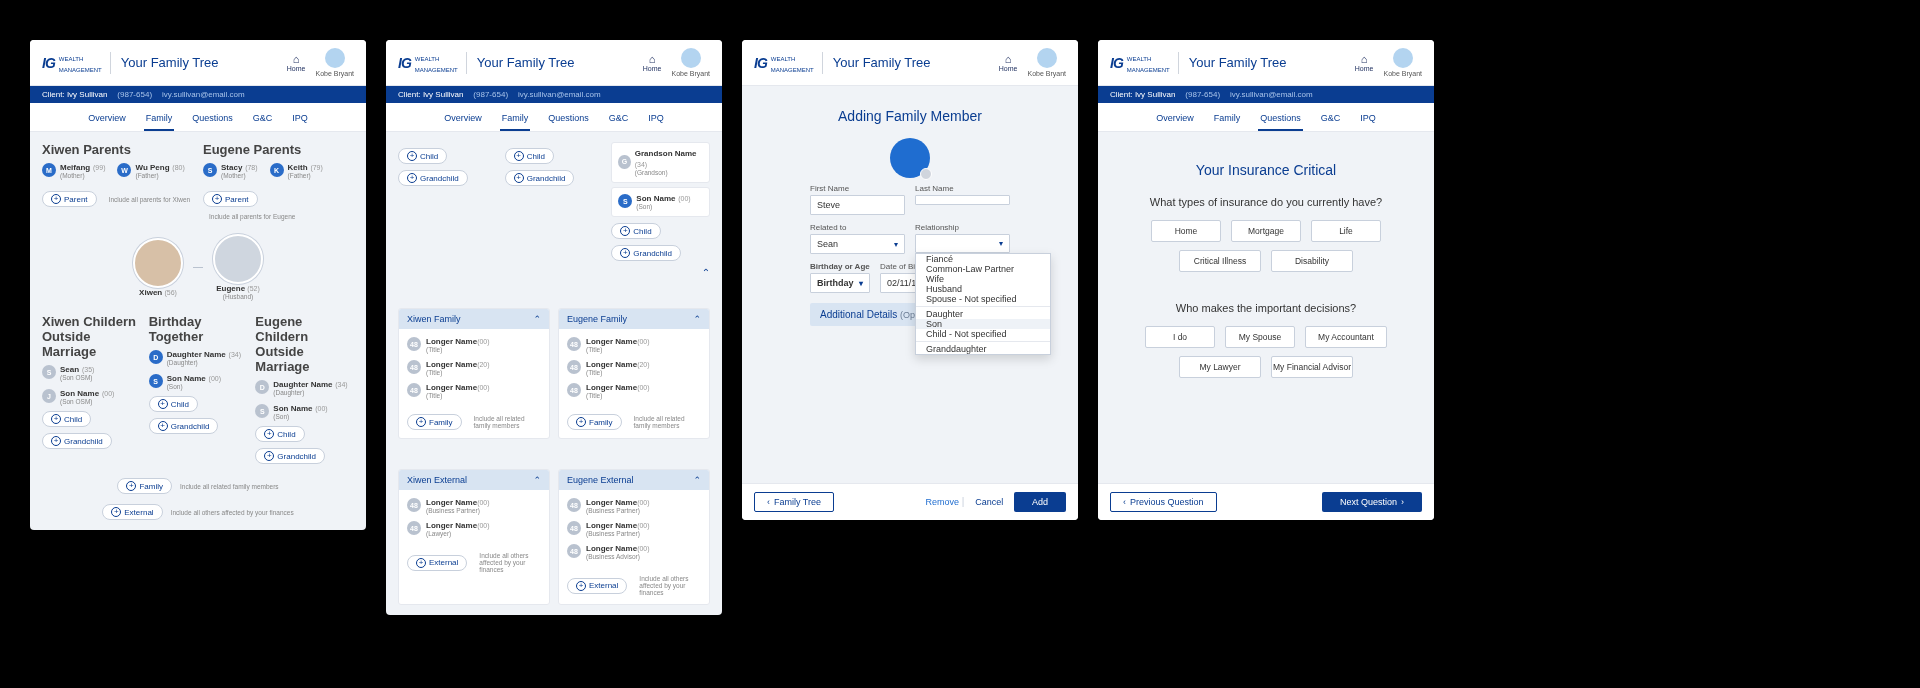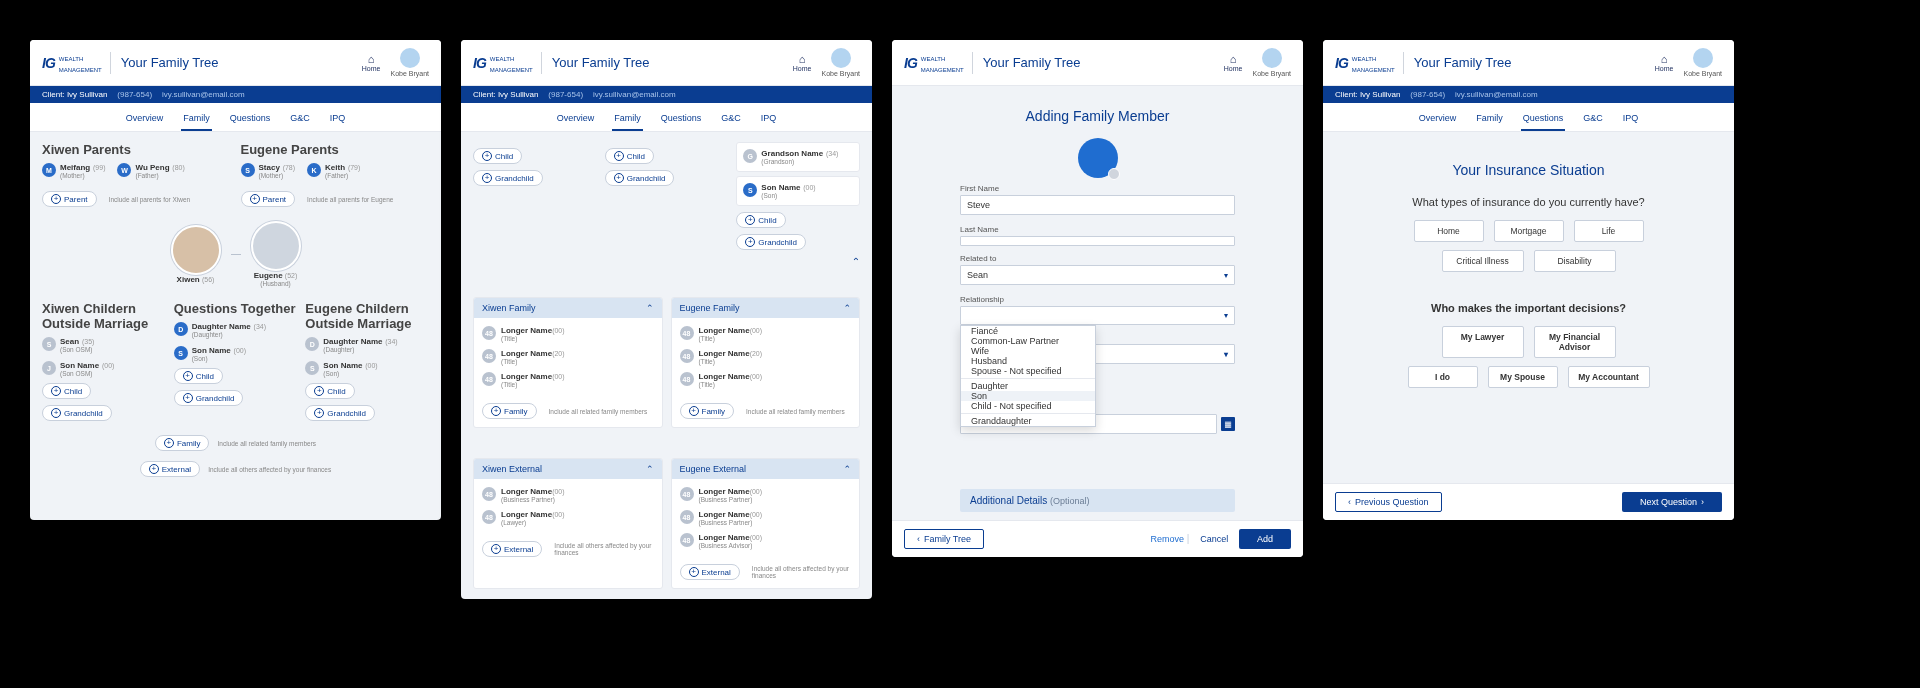--- a/index.html
+++ b/index.html
@@ -8,21 +8,21 @@
     font-family: -apple-system, BlinkMacSystemFont, 'Segoe UI', Arial, sans-serif;
     font-size: 10px;
     color: #333;
     display: flex;
     gap: 20px;
     padding: 40px 30px;
     align-items: flex-start;
   }
   .mock {
     background: #f0f3f7;
-    width: 411px;
+    width: 336px;
     border-radius: 4px;
     box-shadow: 0 4px 20px rgba(0,0,0,.4);
     overflow: hidden;
     display: flex;
     flex-direction: column;
     min-height: 480px;
   }
   .header {
     background: #fff;
     display: flex;
@@ -141,21 +141,21 @@
   .add-title { text-align:center; color:#0a3d91; font-size:14px; margin:6px 0 14px;}
   .big-av-add {
     width:40px;height:40px;border-radius:50%;background:#1f6dd0;
     margin:0 auto 6px; position:relative;
   }
   .big-av-add::after{
     content:""; position:absolute; right:-2px; bottom:-2px;
     width:10px;height:10px;border-radius:50%;background:#d0d5dd;
     border:1px solid #fff;
   }
-  .frow { display:flex; gap:10px; margin-bottom:8px;flex-direction:column;}
+  .frow { display:flex; gap:10px; margin-bottom:8px;}
   .fcol { flex:1; }
   .flabel { font-size:8px; color:#555; display:block; margin-bottom:2px;}
   .finput, .fselect {
     width:100%; border:1px solid #c8d0dc; background:#fff;
     padding:4px 6px; font-size:9px; color:#333; border-radius:1px;
     position:relative;
   }
   .fselect { display:flex; justify-content:space-between; align-items:center; cursor:pointer;}
   .fselect .caret { color:#0a3d91; font-size:8px;}
   .dob-input { flex:1; display:flex; align-items:center; gap:4px;}
@@ -198,21 +198,21 @@
   
   .q-title { text-align:center; color:#0a3d91; font-size:14px; margin:14px 0 18px;}
   .q-sub { text-align:center; color:#333; font-size:11px; margin-bottom:12px;}
   .chip-row { display:flex; justify-content:center; gap:10px; margin-bottom:8px; flex-wrap:wrap;}
   .chip {
     border:1px solid #c8d0dc; background:#fff; color:#333;
     padding:5px 0; width:70px; text-align:center; font-size:8.5px;
     border-radius:2px; cursor:pointer;
   }
   .chip.wide { width:82px;}
-  .q-block2 { margin-top:30px;font-weight:bold;}
+  .q-block2 { margin-top:30px;}
   .mock3 .content, .mock4 .content { padding:16px 12px 8px;}
   .rel-wrapper { position:relative; }
 </style>
 </head>
 <body>
 
 <div class="mock">
   <div class="header">
     <div class="logo">
       <span class="logo-ig">IG</span>
@@ -314,21 +314,21 @@
               <span class="plus">+</span>
               <span>Child</span>
             </span>
           <span class="pill">
               <span class="plus">+</span>
               <span>Grandchild</span>
             </span>
         </div>
       </div>
       <div class="col">
-        <span class="section-lbl">Questions Together</span>
+        <span class="section-lbl">Birthday Together</span>
         <div class="person-row">
             <span class="pcircle">D</span>
             <div><span class="pname">Daughter Name</span> <span class="page">(34)</span><div class="psub">(Daughter)</div></div>
           </div>
         <div class="person-row">
             <span class="pcircle">S</span>
             <div><span class="pname">Son Name</span> <span class="page">(00)</span><div class="psub">(Son)</div></div>
           </div>
         <div class="pill-row">
           <span class="pill">
@@ -688,41 +688,41 @@
     <span class="client-email">ivy.sullivan@email.com</span>
   </div>
   <div class="tabs">
     <div class="tab">Overview</div>
     <div class="tab">Family</div>
     <div class="tab active">Questions</div>
     <div class="tab">G&amp;C</div>
     <div class="tab">IPQ</div>
   </div>
   <div class="content">
-    <div class="q-title">Your Insurance Situation</div>
+    <div class="q-title">Your Insurance Critical</div>
     <div class="q-sub">What types of insurance do you currently have?</div>
     <div class="chip-row">
       <div class="chip">Home</div>
       <div class="chip">Mortgage</div>
       <div class="chip">Life</div>
     </div>
     <div class="chip-row">
       <div class="chip wide">Critical Illness</div>
       <div class="chip wide">Disability</div>
     </div>
     <div class="q-block2">
       <div class="q-sub">Who makes the important decisions?</div>
       <div class="chip-row">
-        <div class="chip wide">My Lawyer</div>
-        <div class="chip wide">My Financial Advisor</div>
-      </div>
-      <div class="chip-row">
         <div class="chip">I do</div>
         <div class="chip">My Spouse</div>
         <div class="chip wide">My Accountant</div>
+      </div>
+      <div class="chip-row">
+        <div class="chip wide">My Lawyer</div>
+        <div class="chip wide">My Financial Advisor</div>
       </div>
     </div>
   </div>
   <div class="footer-bar">
     <button class="btn-ghost">
         <span>‹</span>
         <span>Previous Question</span>
       </button>
     <button class="btn-solid">
         <span>Next Question</span>

